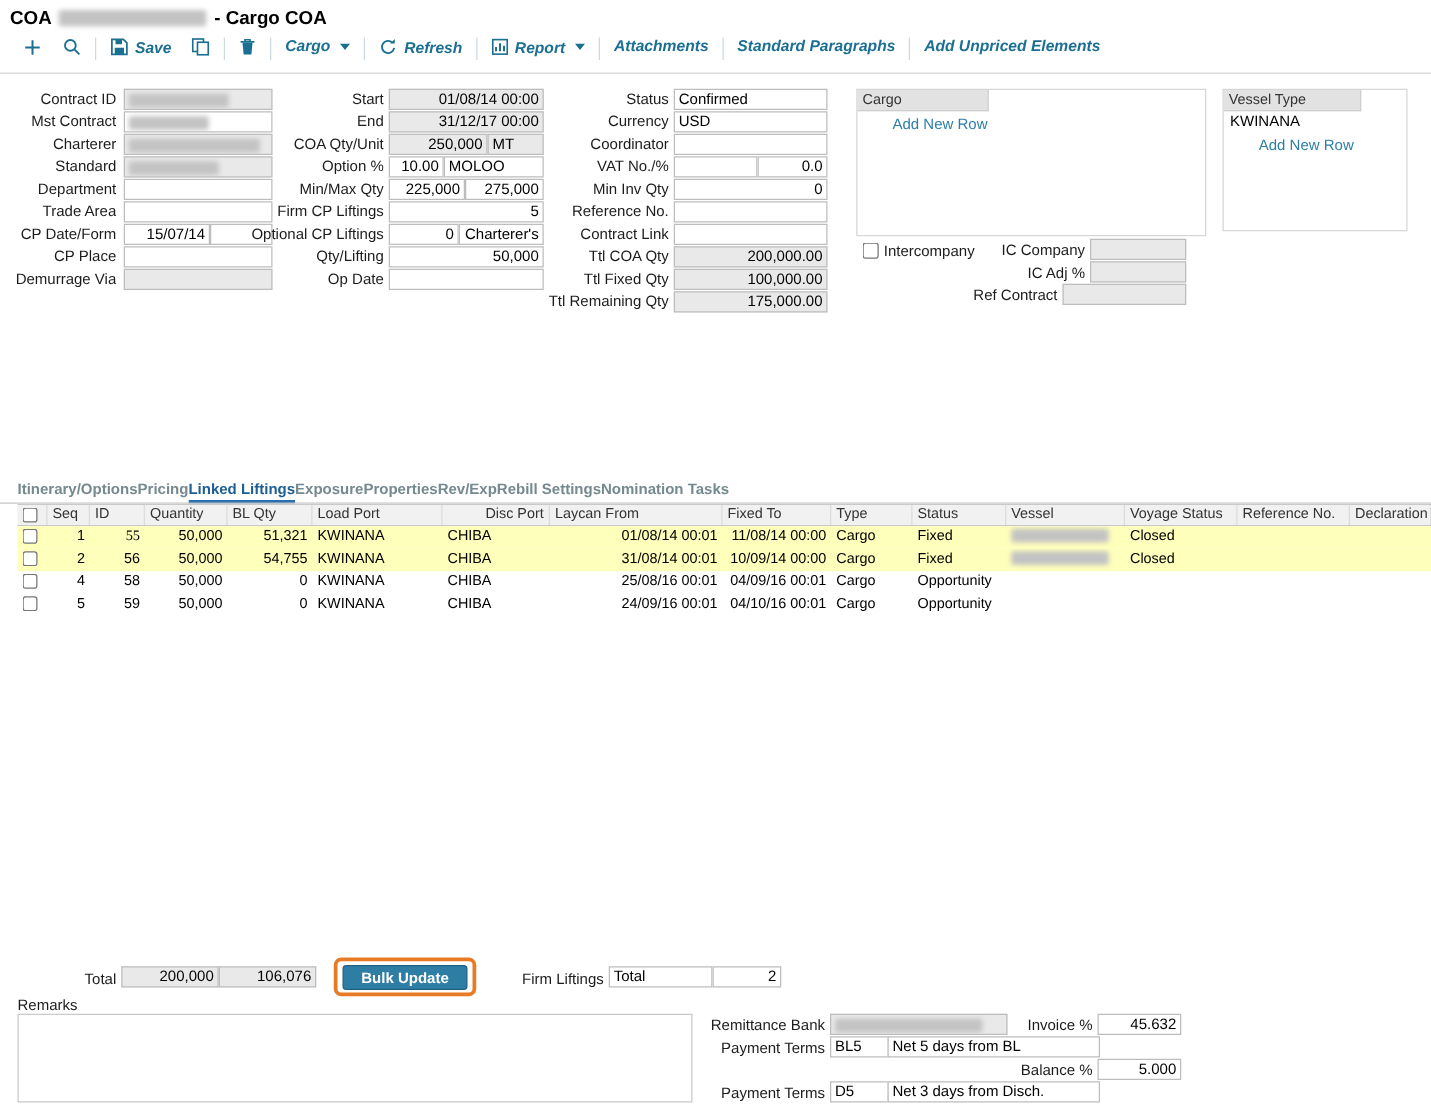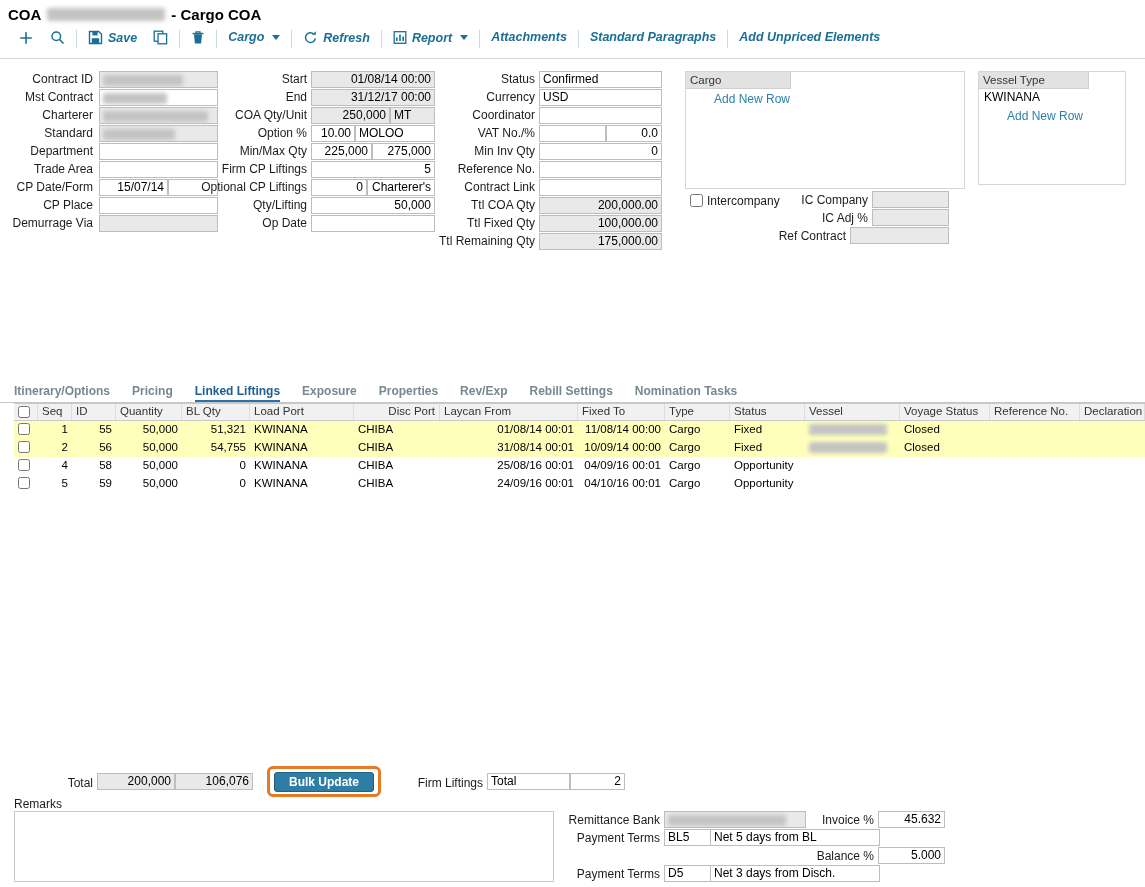--- a/index.html
+++ b/index.html
@@ -30,21 +30,21 @@
   .cb { position:absolute; width:13px; height:13px; }
 
   
   .panel { position:absolute; border:1px solid #d6d6d6; background:#fff; }
   .phead { height:17px; line-height:16px; background:#e2e2e2; border-right:1px solid #cfcfcf; border-bottom:1px solid #cfcfcf; padding:0 4px; font-size:11.5px; color:#333; }
   .prow { height:17px; line-height:17px; padding:0 5px; font-size:12px; color:#000; }
   .addrow { margin:3px 0 0 28px; color:#2d7fa8; font-size:12px; cursor:pointer; width:max-content; }
 
   
   .tabline { position:absolute; left:0; width:1145px; height:1px; background:#c6c6c6; }
-  .tabbar { position:absolute; left:14px; top:384px; display:flex; gap:22px; height:19px; }
+  .tabbar { position:absolute; left:14px; top:384px; display:flex; height:19px; }
   .tab { font-size:12px; font-weight:bold; color:#76898f; cursor:pointer; padding-bottom:3px; white-space:nowrap; }
   .tab.active { color:#1d5e93; border-bottom:3px solid #2a6fae; }
 
   
   .grid { position:absolute; left:14px; top:403px; width:1131px; }
   .ghead { display:flex; height:18px; background:#f1f1f1; border-top:1px solid #c9c9c9; border-bottom:1px solid #c9c9c9; }
   .hcell { font-size:11.5px; color:#333; padding:1px 4px 0; border-right:1px solid #dcdcdc; overflow:hidden; white-space:nowrap; }
   .trow { display:flex; height:18px; }
   .trow.hl { background:#ffffbc; }
   .bcell { font-size:11.5px; color:#000; padding:2px 4px 0; overflow:hidden; white-space:nowrap; }
@@ -269,21 +269,21 @@
         <div class="hcell" style="width: 75px;">Status</div>
         <div class="hcell" style="width: 95px;">Vessel</div>
         <div class="hcell" style="width: 90px;">Voyage Status</div>
         <div class="hcell" style="width: 90px;">Reference No.</div>
         <div class="hcell" style="width: 65px;">Declaration</div>
       </div>
     <div class="gbody">
         <div class="trow hl">
           <div class="bcell selcell" style="width: 24px;"><input type="checkbox" style=""></div>
           <div class="bcell num" style="width: 34px;">1</div>
-          <div class="bcell num" style="width: 44px;">55</div>
+          <div class="bcell num" style="width: 44px; font-family: Liberation Serif, serif;">55</div>
           <div class="bcell num" style="width: 66px;">50,000</div>
           <div class="bcell num" style="width: 68px;">51,321</div>
           <div class="bcell" style="width: 104px;">KWINANA</div>
           <div class="bcell" style="width: 86px;">CHIBA</div>
           <div class="bcell num" style="width: 138px;">01/08/14 00:01</div>
           <div class="bcell num" style="width: 87px;">11/08/14 00:00</div>
           <div class="bcell" style="width: 65px;">Cargo</div>
           <div class="bcell" style="width: 75px;">Fixed</div>
           <div class="bcell" style="width: 95px;"><span class="redact" style="width: 78px;"></span></div>
           <div class="bcell" style="width: 90px;">Closed</div>

